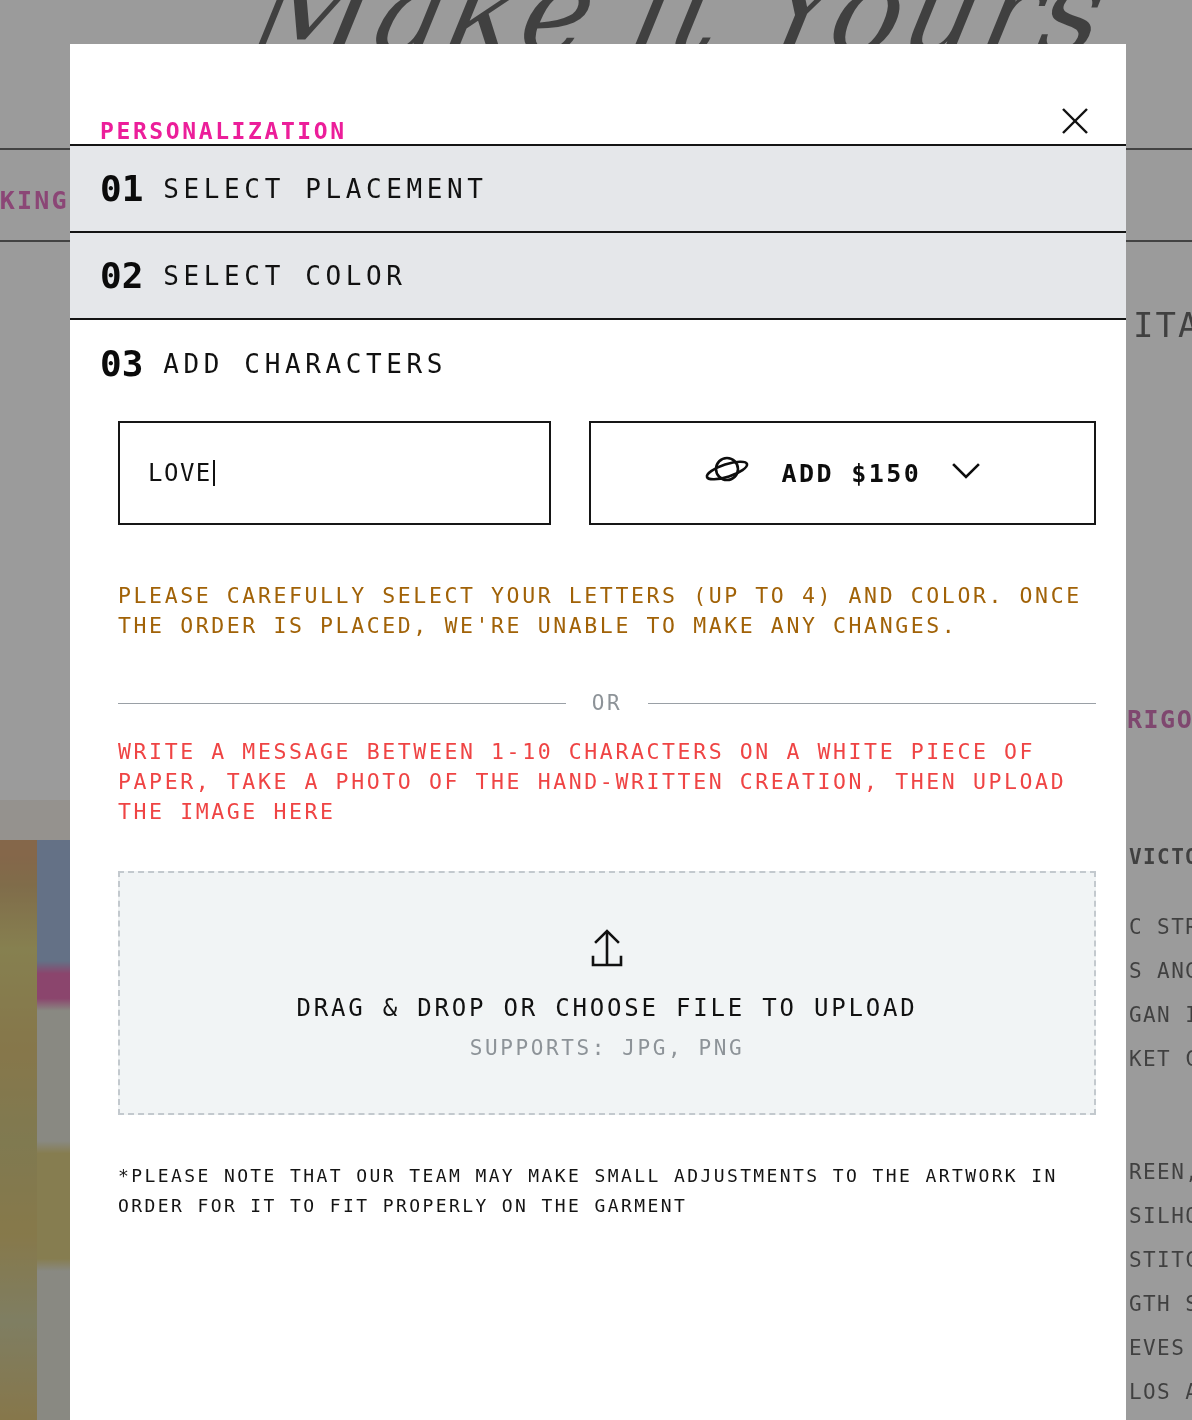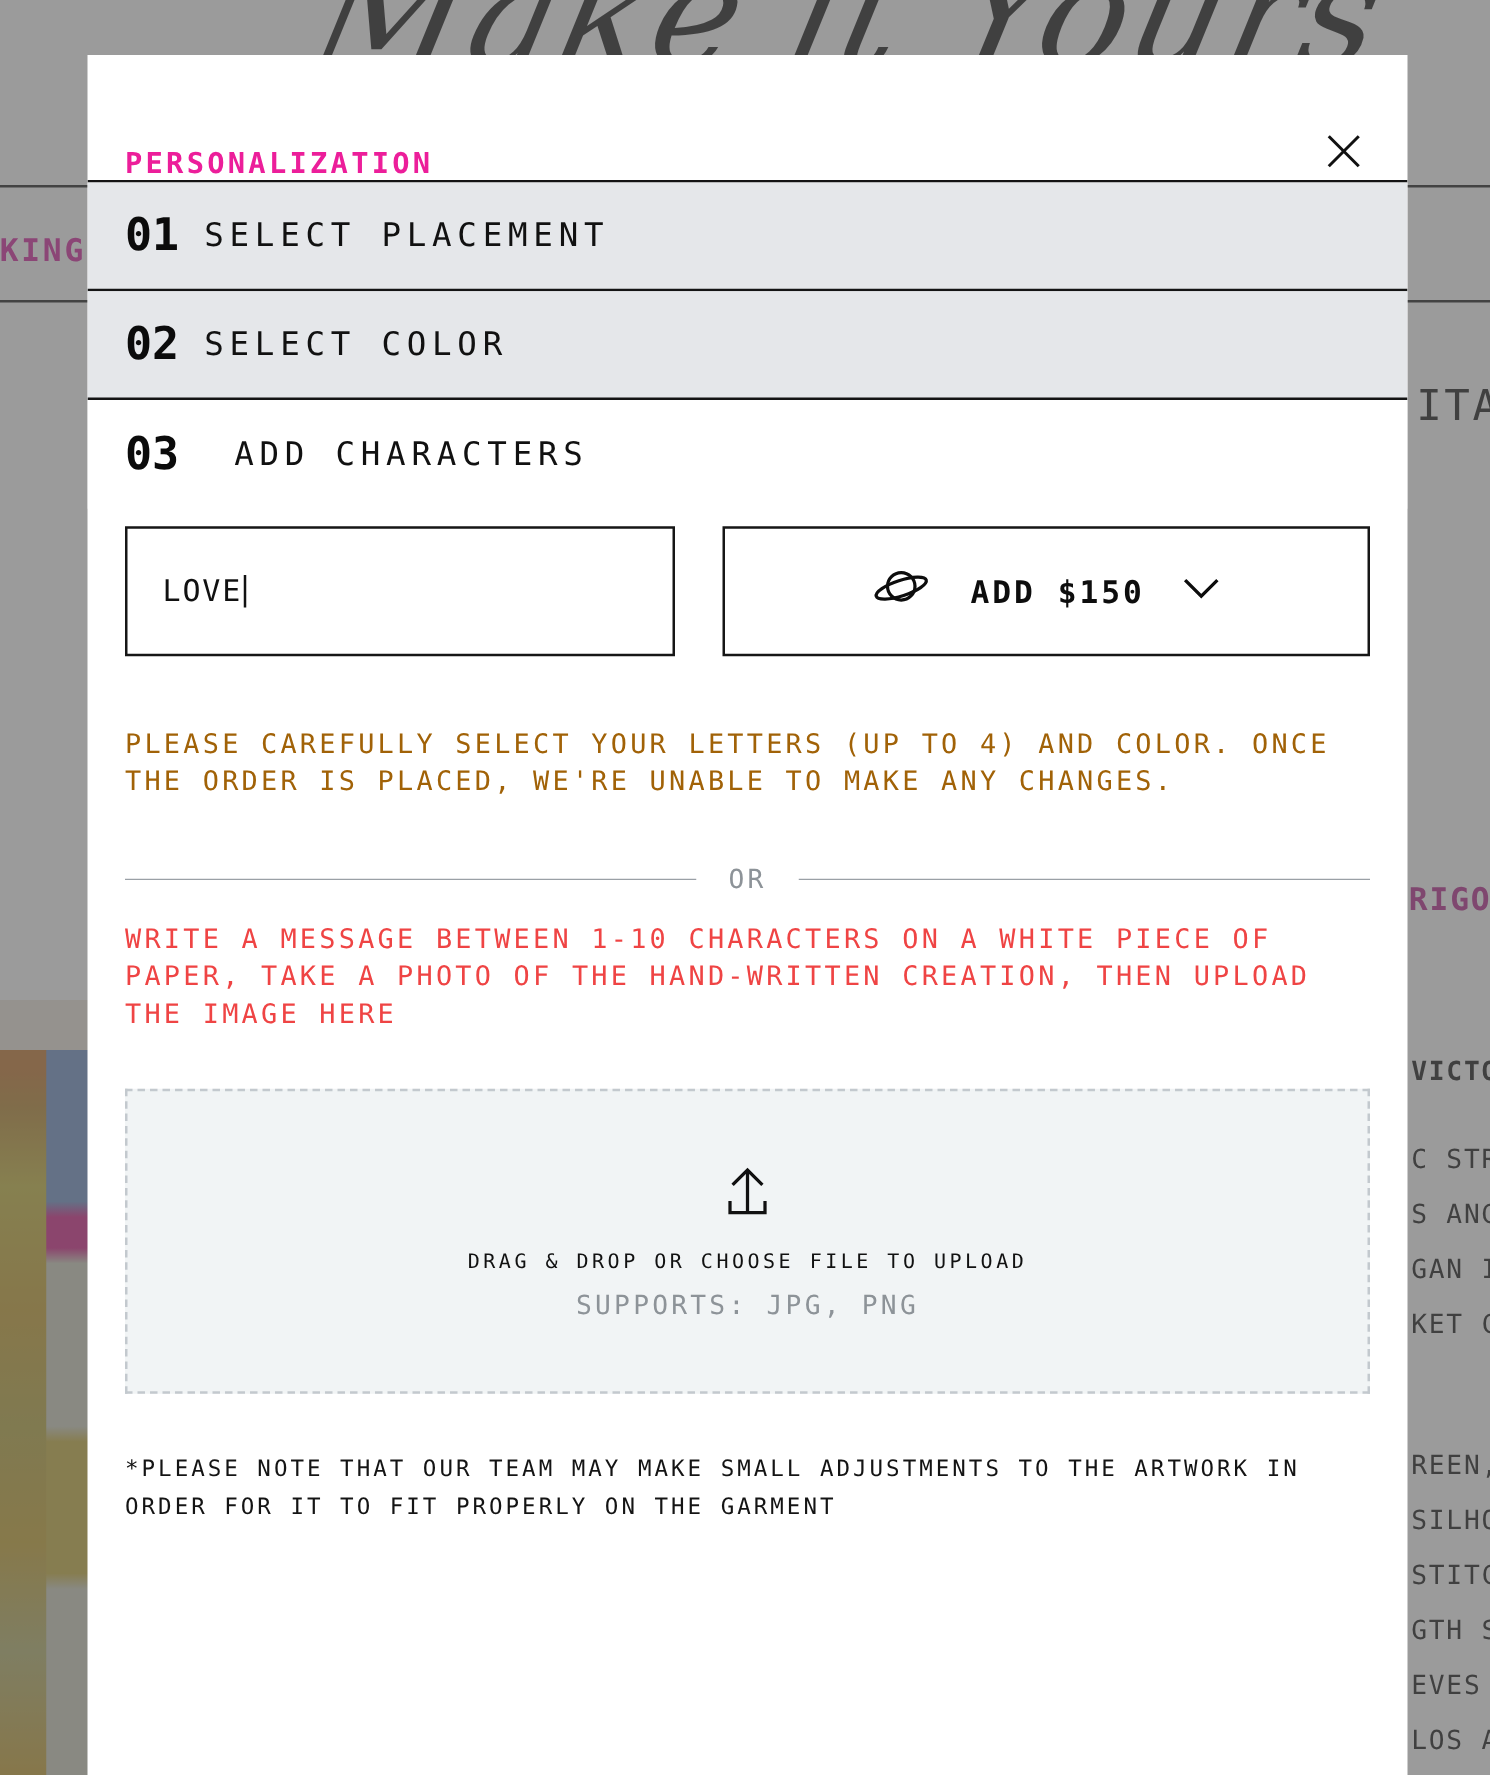--- a/index.html
+++ b/index.html
@@ -158,40 +158,40 @@
   
   .step-row {
     height: 87px;
     display: flex;
     align-items: center;
     padding-left: 30px;
     background: #e5e7ea;
     border-bottom: 2px solid #141414;
     cursor: pointer;
   }
-  .step-row.open { background: #ffffff; border-bottom: none; cursor: default; gap: 24px; }
+  .step-row.open { background: #ffffff; border-bottom: none; cursor: default; }
 
   .step-num {
     font-size: 36px;
     font-weight: 700;
     color: #0b0b0b;
     letter-spacing: 0px;
     line-height: 1;
     margin-right: 20px;
     font-family: "DejaVu Sans Mono", "Liberation Mono", monospace;
   }
   .step-label {
     font-size: 26px;
     letter-spacing: 4.6px;
     color: #111111;
   }
 
   
   .panel {
-    padding: 0 30px 0 30px;
+    padding: 0 30px 0 48px;
   }
 
   .field-row {
     display: flex;
     gap: 38px;
     margin-top: 14px;
   }
 
   .text-input {
     width: 442px;
@@ -277,21 +277,21 @@
     border: 2px dashed #c3c9ce;
     background: #f1f4f5;
     display: flex;
     flex-direction: column;
     align-items: center;
     justify-content: center;
     cursor: pointer;
   }
   .dz-icon { margin-bottom: 16px; }
   .dz-main {
-    font-size: 16px;
+    font-size: 24px;
     letter-spacing: 2.8px;
     color: #111111;
   }
   .dz-sub {
     margin-top: 14px;
     font-size: 21px;
     letter-spacing: 2.6px;
     color: #8d9398;
   }
 

